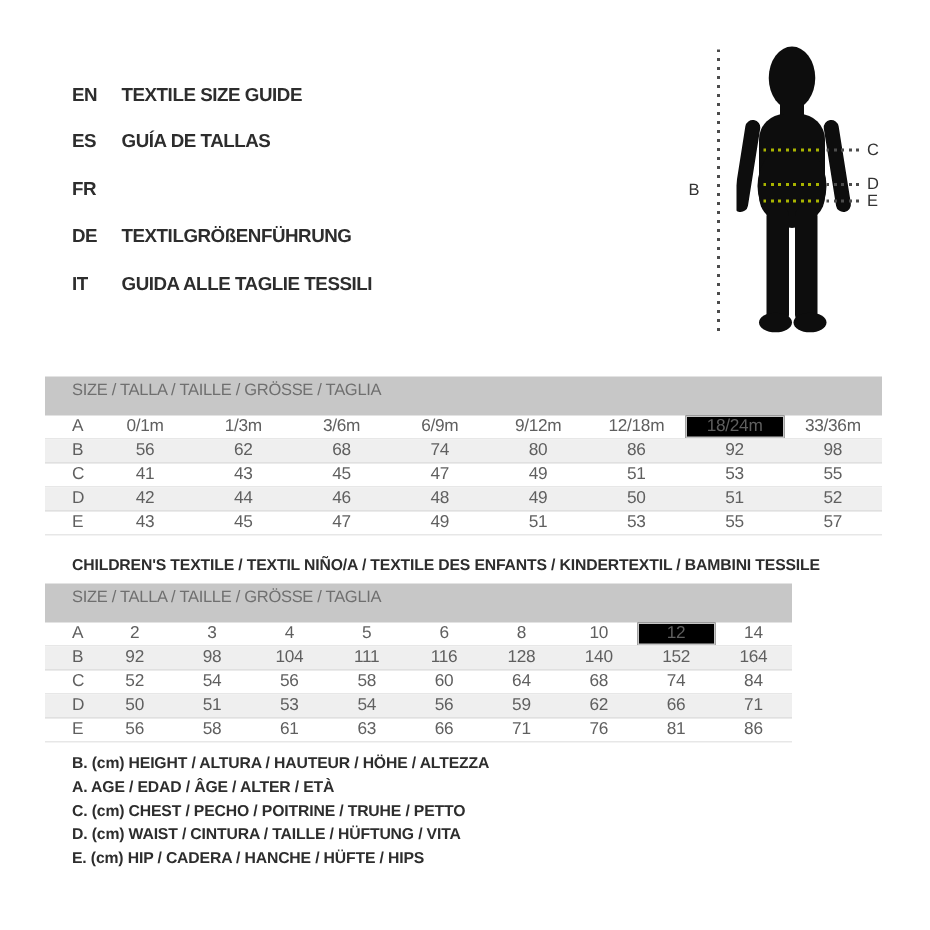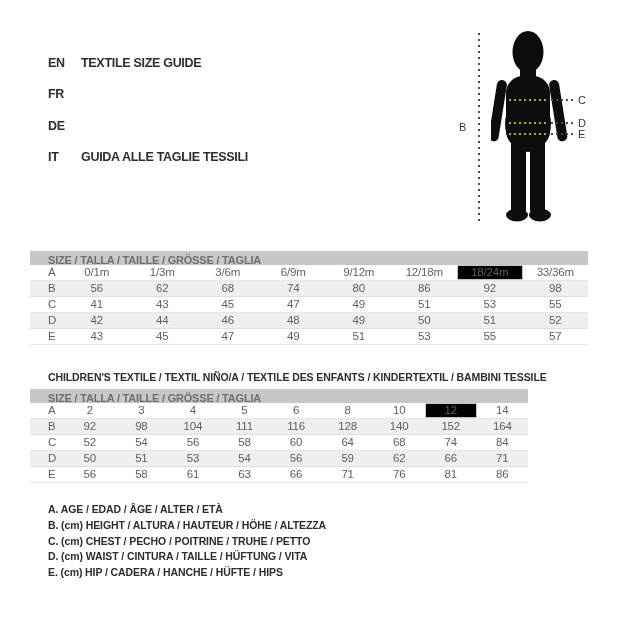--- a/index.html
+++ b/index.html
@@ -35,22 +35,22 @@
   
   .heading{position:absolute;left:48px;font-size:10.5px;font-weight:700;color:#2d2d2d;
            letter-spacing:-0.1px;white-space:nowrap;}
   .h-babies{top:231px;}
   .h-children{top:371px;}
 
   
   .stable{position:absolute;left:30px;}
   .t-babies{top:251px;width:558px;}
   .t-children{top:389px;width:498px;}
-  .band{height:14px;line-height:18px;background:#c7c7c7;color:#6f6f6f;
-        font-size:11px;font-weight:700;letter-spacing:-0.2px;padding-left:18px;
+  .band{height:26px;line-height:18px;background:#c7c7c7;color:#6f6f6f;
+        font-size:11px;font-weight:400;letter-spacing:-0.2px;padding-left:18px;
         box-sizing:border-box;}
   .trow{display:flex;height:16px;line-height:15px;box-sizing:border-box;
         border-bottom:1px solid #e7e7e7;font-size:11.5px;color:#5f5f5f;
         letter-spacing:-0.2px;}
   .trow.stripe{background:#efefef;border-bottom:1px solid #e0e0e0;}
   .letter{flex:0 0 34px;padding-left:18px;box-sizing:border-box;}
   .cell{flex:1;text-align:center;}
   .cell.hl{outline:1px solid #c6c6c6;outline-offset:-1px;background:#000000;}
 
   
@@ -62,24 +62,29 @@
 <body>
 
 <div class="page" style="--dot-body: #a9b400; --dot-out: #4c4c4c;">
 
   <ul class="langs" id="langs">
       <li>
         <span class="code">EN</span>
         <span>TEXTILE SIZE GUIDE</span>
       </li>
       <li>
+        <span class="code">ES</span>
+        <span>GUÍA DE TALLAS</span>
+      </li>
+      <li>
         <span class="code">FR</span>
       </li>
       <li>
         <span class="code">DE</span>
+        <span>TEXTILGRÖßENFÜHRUNG</span>
       </li>
       <li>
         <span class="code">IT</span>
         <span>GUIDA ALLE TAGLIE TESSILI</span>
       </li>
     </ul>
 
   <div class="figure">
     <svg class="sil" viewBox="0 0 82 202" aria-hidden="true">
       <g fill="#0d0d0d">
@@ -232,19 +237,19 @@
         <span class="cell">63</span>
         <span class="cell">66</span>
         <span class="cell">71</span>
         <span class="cell">76</span>
         <span class="cell">81</span>
         <span class="cell">86</span>
       </div>
     </div>
 
   <ul class="legend" id="legend">
+      <li>B. (cm) HEIGHT / ALTURA / HAUTEUR / HÖHE / ALTEZZA</li>
       <li>A. AGE / EDAD / ÂGE / ALTER / ETÀ</li>
-      <li>B. (cm) HEIGHT / ALTURA / HAUTEUR / HÖHE / ALTEZZA</li>
       <li>C. (cm) CHEST / PECHO / POITRINE / TRUHE / PETTO</li>
       <li>D. (cm) WAIST / CINTURA / TAILLE / HÜFTUNG / VITA</li>
       <li>E. (cm) HIP / CADERA / HANCHE / HÜFTE / HIPS</li>
     </ul>
 </div>
 
 </body></html>

